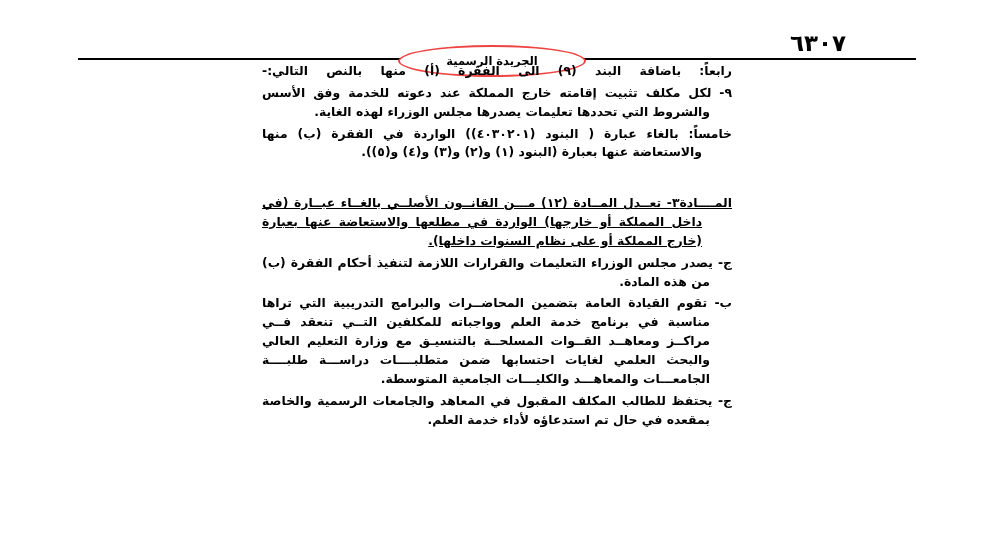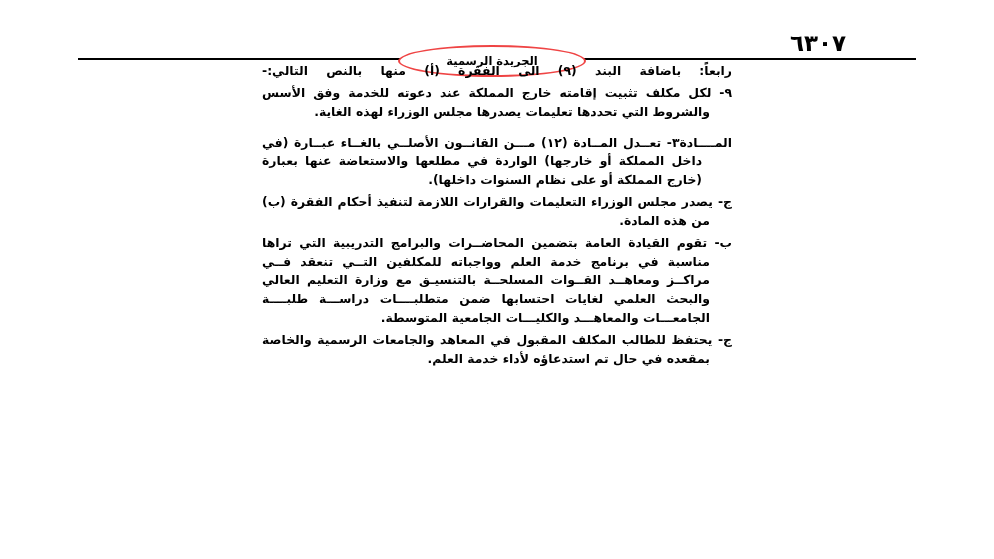--- a/index.html
+++ b/index.html
@@ -80,21 +80,21 @@
   .blk {
     font-size: 12.4px;
     font-weight: bold;
     line-height: 1.52;
     margin: 0 0 0 0;
     text-align: justify;
     text-align-last: right;
   }
   .gap-sm { margin-top: 3px; }
   .gap-md { margin-top: 3px; }
-  .gap-lg { margin-top: 12px; }
+  .gap-lg { margin-top: 32px; text-decoration: underline; }
   .hang {
     padding-right: 22px;
     text-indent: -22px;
   }
   .hang2 {
     padding-right: 30px;
     text-indent: -30px;
   }
   .justify-stretch {
     text-align: justify;
@@ -114,20 +114,21 @@
       <span>الجريدة الرسمية</span>
     </div>
   </div>
 
   <div class="content">
 
     <p class="blk hang justify-stretch">رابعاً: باضافة البند (٩) الى الفقرة (أ) منها بالنص التالي:-</p>
 
     <p class="blk hang gap-sm justify-stretch last-right">٩- لكل مكلف تثبيت إقامته خارج المملكة عند دعوته للخدمة وفق الأسس والشروط التي تحددها تعليمات يصدرها مجلس الوزراء لهذه الغاية.</p>
 
+    <p class="blk hang2 gap-sm justify-stretch last-right">خامساً: بالغاء عبارة ( البنود (٤٠٣٠٢٠١)) الواردة في الفقرة (ب) منها والاستعاضة عنها بعبارة (البنود (١) و(٢) و(٣) و(٤) و(٥)).</p>
 
     <p class="blk hang2 gap-lg justify-stretch last-right">المــــادة٣- تعــدل المــادة (١٢) مـــن القانــون الأصلــي بالغــاء عبــارة (في داخل المملكة أو خارجها) الواردة في مطلعها والاستعاضة عنها بعبارة (خارج المملكة أو على نظام السنوات داخلها).</p>
 
 
     <p class="blk hang gap-sm justify-stretch last-right">ج- يصدر مجلس الوزراء التعليمات والقرارات اللازمة لتنفيذ أحكام الفقرة (ب) من هذه المادة.</p>
 
     <p class="blk hang gap-sm justify-stretch last-right">ب- تقوم القيادة العامة بتضمين المحاضــرات والبرامج التدريبية التي تراها مناسبة في برنامج خدمة العلم وواجباته للمكلفين التــي تنعقد فــي مراكــز ومعاهــد القــوات المسلحــة بالتنسيـق مع وزارة التعليم العالي والبحث العلمي لغايات احتسابها ضمن متطلبــــات دراســـة طلبــــة الجامعـــات والمعاهـــد والكليـــات الجامعية المتوسطة.</p>
 
 
     <p class="blk hang gap-md justify-stretch last-right">ج- يحتفظ للطالب المكلف المقبول في المعاهد والجامعات الرسمية والخاصة بمقعده في حال تم استدعاؤه لأداء خدمة العلم.</p>

